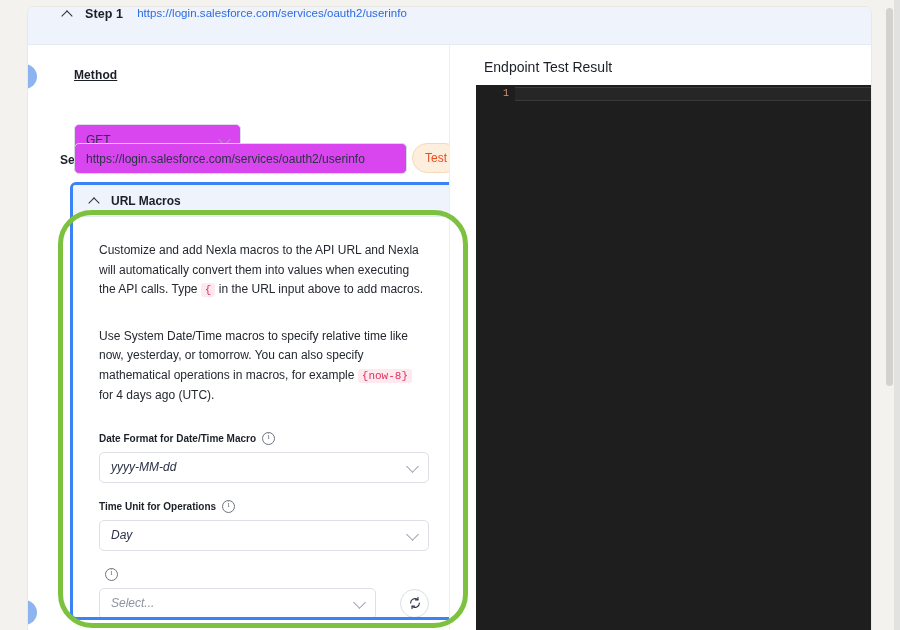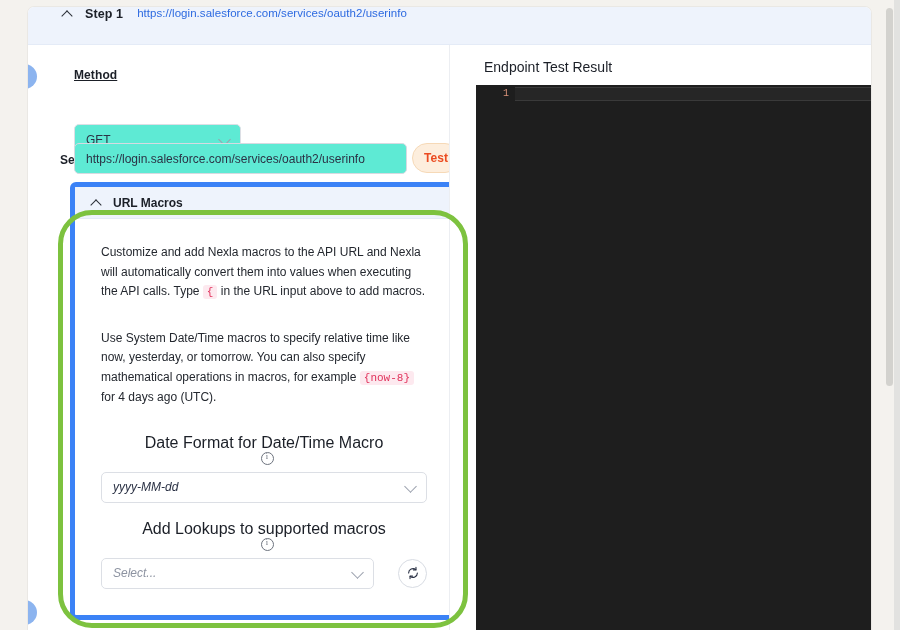--- a/index.html
+++ b/index.html
@@ -118,21 +118,21 @@
     text-align: center;
     font-size: 8.5px;
     font-style: normal;
     font-weight: normal;
     color: #6d737e;
     font-family: "Liberation Serif", serif;
   }
 
   .input-box {
     position: absolute;
-    background: #5eead4;
+    background: #d946ef;
     border: 1px solid #dcdfe5;
     border-radius: 5px;
     box-sizing: border-box;
     display: flex;
     align-items: center;
     padding: 0 11px;
     font-size: 12px;
     color: #2b3245;
   }
   .caret {
@@ -156,21 +156,21 @@
   
   #test-btn {
     position: absolute;
     left: 384px; top: 98px;
     width: 48px; height: 30px;
     border-radius: 15px;
     background: #fdeedd;
     border: 1px solid #f6d9b7;
     color: #eb4b21;
     font-size: 12px;
-    font-weight: bold;
+    font-weight: normal;
     display: flex;
     align-items: center;
     justify-content: center;
     box-sizing: border-box;
     cursor: pointer;
   }
 
   
   #green-ring {
     position: absolute;
@@ -181,21 +181,21 @@
     box-sizing: border-box;
     z-index: 8;
     pointer-events: none;
   }
 
   
   #macros-panel {
     position: absolute;
     left: 42px; top: 137px;
     width: 388px; height: 438px;
-    border: 5px solid #3b82f6;
+    border: 3px solid #3b82f6;
     border-radius: 6px;
     background: #ffffff;
     box-sizing: border-box;
     overflow: hidden;
   }
   #macros-head {
     height: 32px;
     background: #eef3fc;
     display: flex;
     align-items: center;
@@ -223,27 +223,26 @@
     font-family: "Liberation Mono", monospace;
     font-size: 11px;
     color: #e0315b;
     background: #fde9ef;
     border-radius: 3px;
     padding: 1px 4px;
   }
 
   
   .mf-label {
-    font-size: 16px;
-    font-weight: normal;
+    font-size: 10px;
+    font-weight: bold;
     color: #1b1f27;
     display: flex;
     align-items: center;
     margin: 0 0 7px 0;
-    flex-direction: column;
   }
   .mf-box {
     position: relative;
     height: 31px;
     border: 1px solid #dcdfe5;
     border-radius: 5px;
     background: #ffffff;
     display: flex;
     align-items: center;
     padding: 0 11px;
@@ -386,23 +385,30 @@
 
           <div class="mf-label">
             <span>Date Format for Date/Time Macro</span>
             <span class="info-i"></span>
           </div>
           <div class="mf-box">
             <span>yyyy-MM-dd</span>
             <span class="caret"></span>
           </div>
 
-
           <div class="mf-label">
-            <span>Add Lookups to supported macros</span>
+            <span>Time Unit for Operations</span>
+            <span class="info-i"></span>
+          </div>
+          <div class="mf-box">
+            <span>Day</span>
+            <span class="caret"></span>
+          </div>
+
+          <div class="mf-label">
             <span class="info-i"></span>
           </div>
           <div class="lookup-row">
             <div class="mf-box placeholder">
               <span>Select...</span>
               <span class="caret"></span>
             </div>
             <div id="refresh-btn">
               <svg width="14" height="14" viewBox="0 0 16 16">
                 <path d="M3 8a5 5 0 0 1 8.2-3.8" fill="none" stroke="#2b3245" stroke-width="1.3" stroke-linecap="round"></path>

